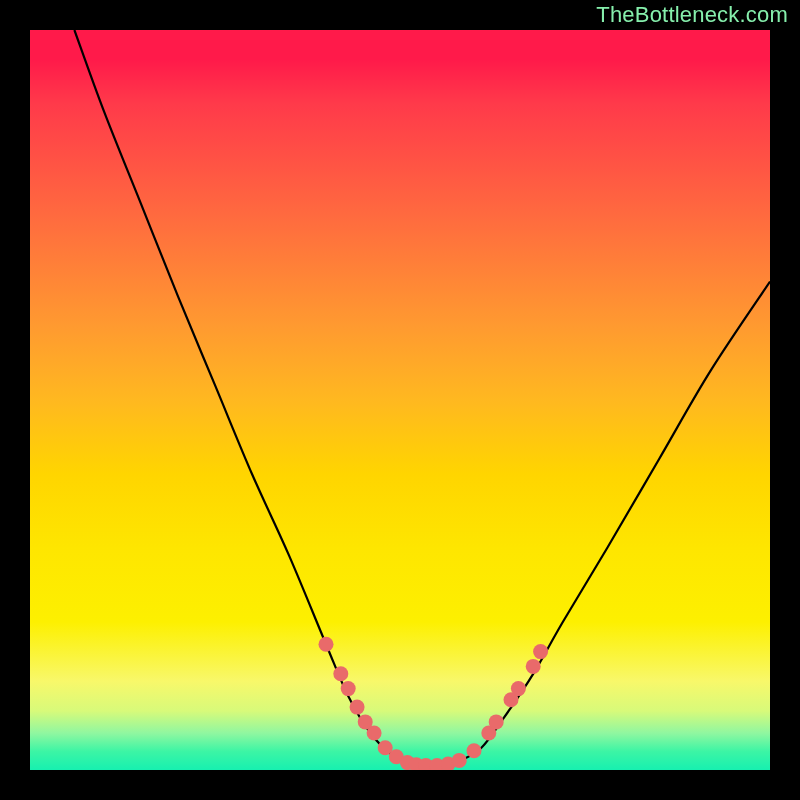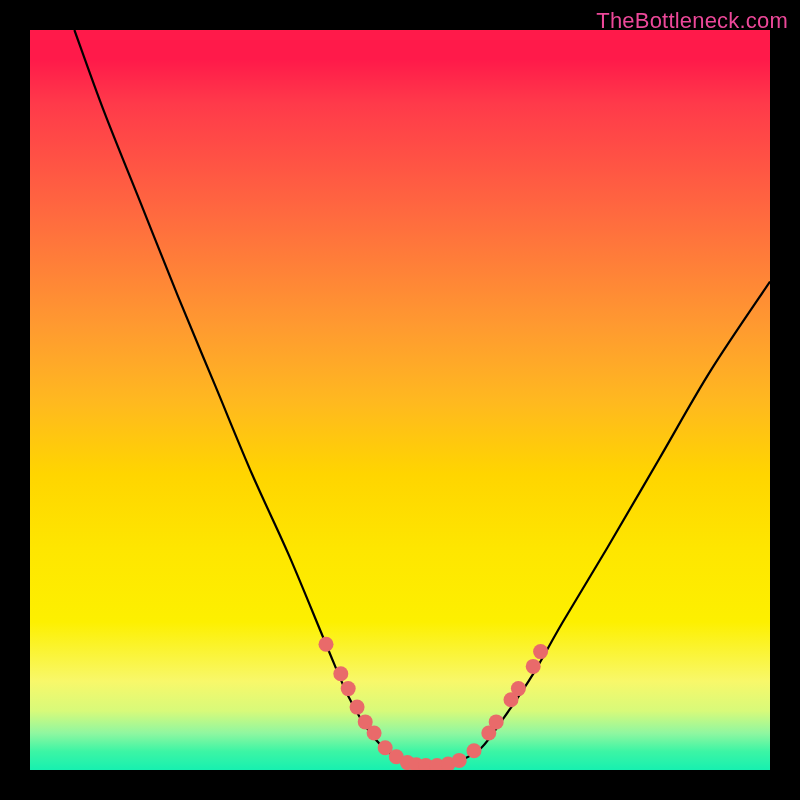--- a/index.html
+++ b/index.html
@@ -5,26 +5,26 @@
   * { margin: 0; padding: 0; box-sizing: border-box; }
   html, body { width: 800px; height: 800px; overflow: hidden; background: #000; }
   .frame {
     position: relative;
     width: 800px;
     height: 800px;
     background: #000;
   }
   .watermark {
     position: absolute;
-    top: 8px;
+    top: 2px;
     right: 12px;
     font-family: Arial, Helvetica, sans-serif;
     font-size: 22px;
     font-weight: 500;
-    color: #ec4899;
+    color: #86efac;
     letter-spacing: 0.2px;
     z-index: 10;
   }
   .plot-area {
     position: absolute;
     left: 30px;
     top: 30px;
     width: 740px;
     height: 740px;
     overflow: hidden;

